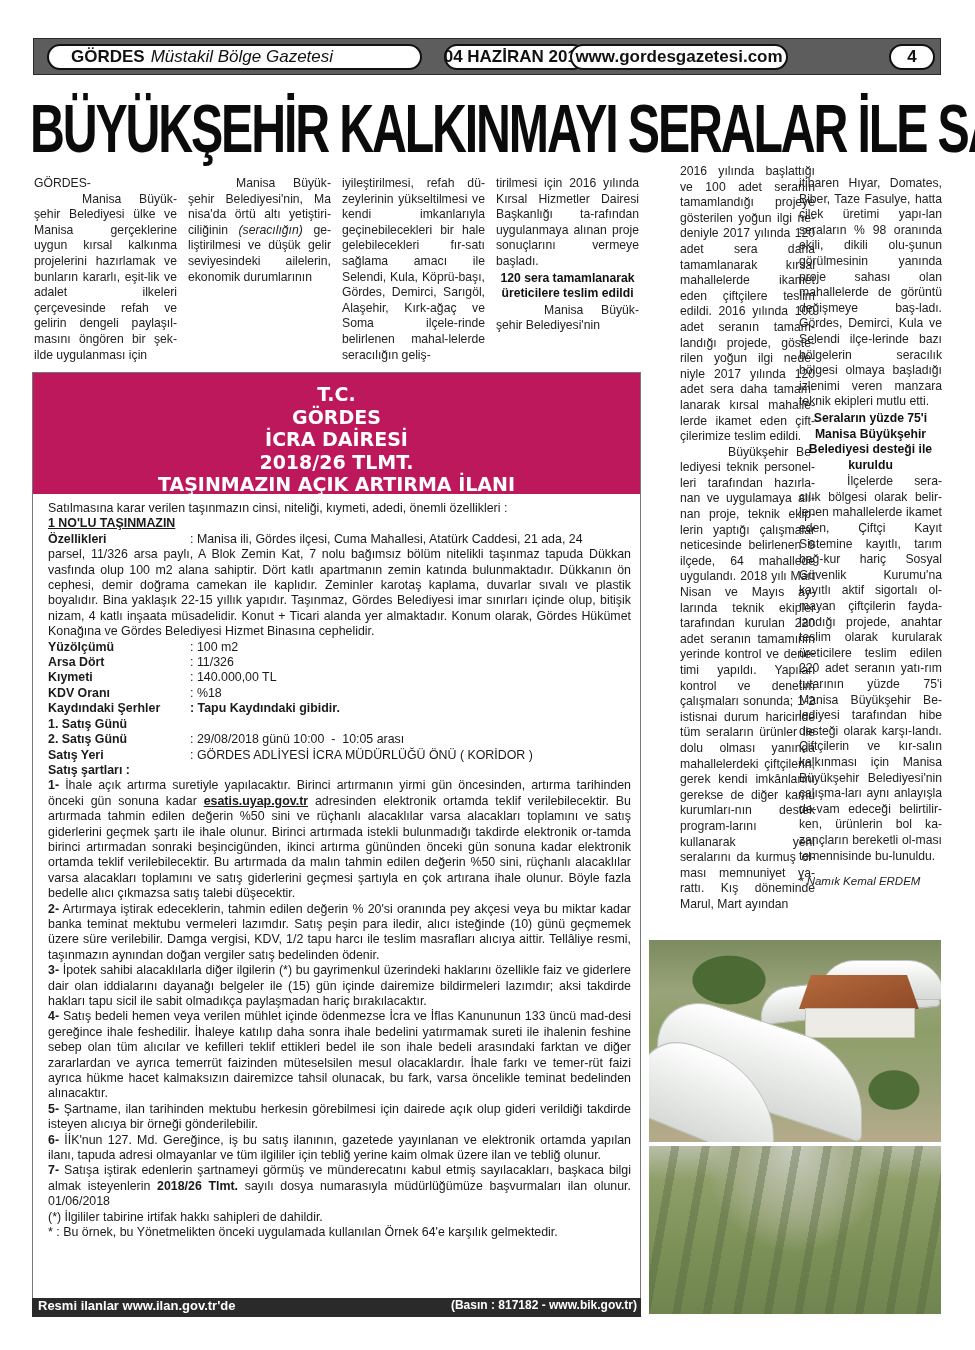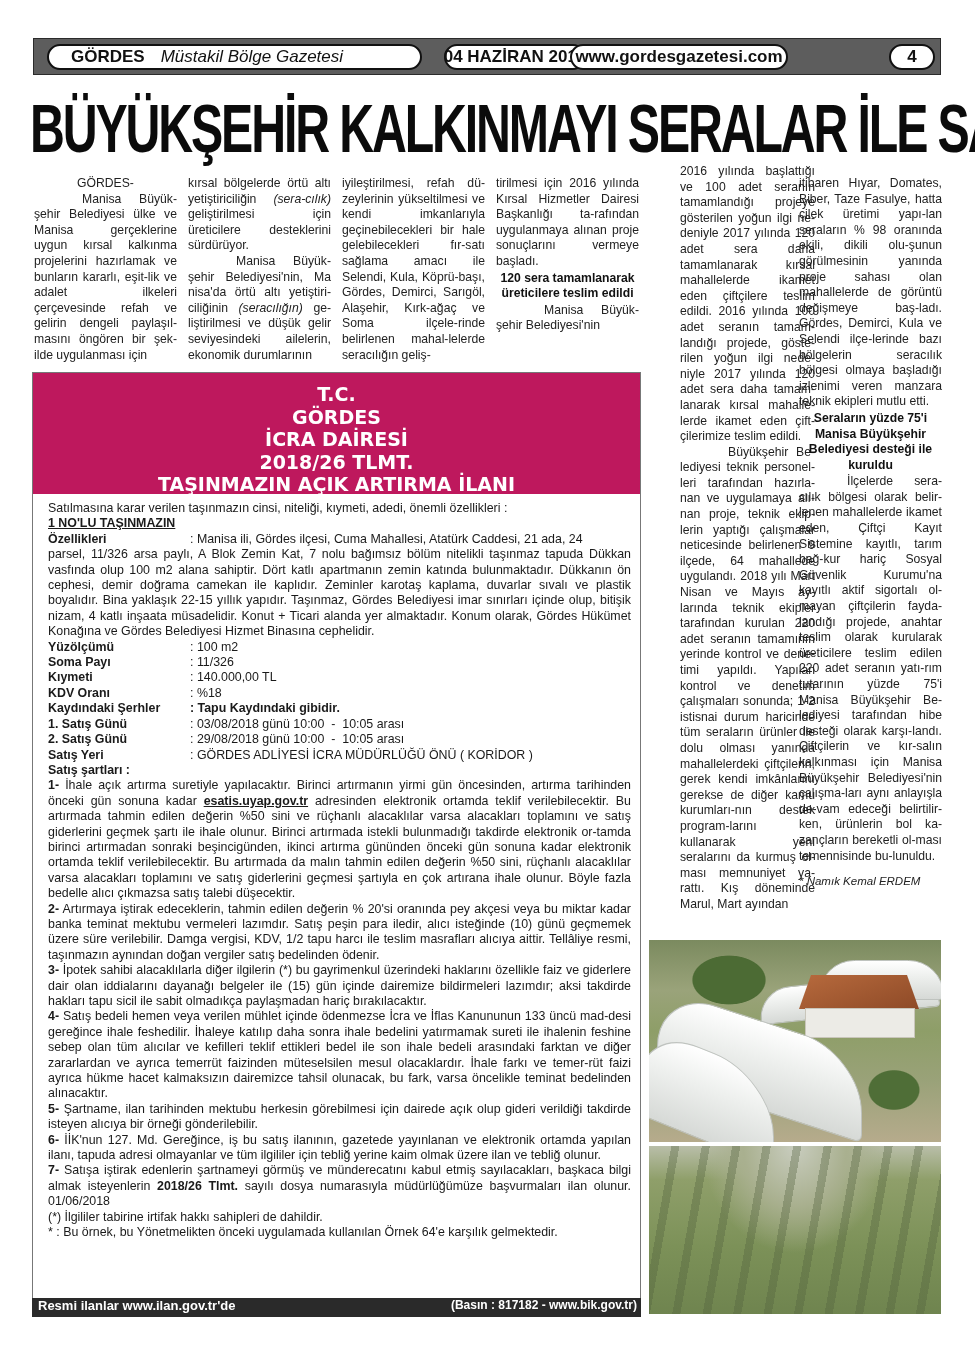--- a/index.html
+++ b/index.html
@@ -11,21 +11,21 @@
     position: absolute; left: 33px; top: 38px; width: 908px; height: 37px;
     background: #5d5d5d; border: 1px solid #2b2b2b;
   }
   .pill {
     position: absolute; top: 5px; height: 26px; background: #fff;
     border: 2px solid #111; border-radius: 14px;
     display: flex; align-items: center; justify-content: center;
     font-weight: bold; font-size: 17px; color: #111; white-space: nowrap;
   }
   .pill.name { left: 13px; width: 375px; justify-content: flex-start; padding-left: 22px; }
-  .pill.name .italic { font-style: italic; font-weight: normal; margin-left: 16px; }
+  .pill.name .italic { font-style: italic; font-weight: normal; margin-left: 6px; }
   .pill.date { left: 410px; width: 142px; }
   .pill.site { left: 536px; width: 218px; }
   .pill.page { left: 855px; width: 46px; }
 
   
   .headline {
     position: absolute; left: 30px; top: 92px; width: 915px; height: 72px;
     font-family: "Liberation Sans", sans-serif; font-weight: bold;
     font-size: 68px; line-height: 72px; letter-spacing: -3px;
     color: #0b0b0b; white-space: nowrap; overflow: visible;
@@ -40,21 +40,21 @@
   .col p { text-indent: 0; }
   .col .indent { text-indent: 48px; }
   .col .sub { font-weight: bold; text-align: center; margin: 1px 0; color: #111; }
   .col i { font-style: italic; }
   .col1 { left: 34px; top: 176px; width: 143px; }
   .col2 { left: 188px; top: 176px; width: 143px; }
   .col3 { left: 342px; top: 176px; width: 143px; }
   .col4 { left: 496px; top: 176px; width: 143px; }
   .col5 { left: 677px; top: 164px; width: 110px; }
   .col6 { left: 799px; top: 176px; width: 143px; }
-  .col1 p:first-child { text-align: center; }
+  .col1 p:first-child { text-align: left; }
   .byline { text-align: left; font-style: italic; font-size: 11.5px; margin-top: 10px; }
 
   
   .notice {
     position: absolute; left: 32px; top: 372px; width: 609px; height: 945px;
     border: 1px solid #777; background: #fff;
   }
   .notice-head {
     background: #be185d; color: #fff; text-align: center;
     font-family: "DejaVu Sans", sans-serif; font-weight: bold;
@@ -119,21 +119,20 @@
 </div>
 
 <h1 class="headline">BÜYÜKŞEHİR KALKINMAYI SERALAR İLE SAĞLIYOR</h1>
 
 <div class="col col1">
   <p>GÖRDES-</p>
   <p class="indent">Manisa Büyük-şehir Belediyesi ülke ve Manisa gerçeklerine uygun kırsal kalkınma projelerini hazırlamak ve bunların kararlı, eşit-lik ve adalet ilkeleri çerçevesinde refah ve gelirin dengeli paylaşıl-masını öngören bir şek-ilde uygulanması için</p>
 </div>
 
 <div class="col col2">
-  <p><span>kırsal bölgelerde örtü altı yetiştiriciliğin</span> <i>(sera-cılık)</i> <span>geliştirilmesi için üreticilere desteklerini sürdürüyor.</span></p>
   <p class="indent"><span>Manisa Büyük-şehir Belediyesi'nin, Ma nisa'da örtü altı yetiştiri-ciliğinin</span> <i>(seracılığın)</i> <span>ge-liştirilmesi ve düşük gelir seviyesindeki ailelerin, ekonomik durumlarının</span></p>
 </div>
 
 <div class="col col3">
   <p>iyileştirilmesi, refah dü-zeylerinin yükseltilmesi ve kendi imkanlarıyla geçinebilecekleri bir hale gelebilecekleri fır-satı sağlama amacı ile Selendi, Kula, Köprü-başı, Gördes, Demirci, Sarıgöl, Alaşehir, Kırk-ağaç ve Soma ilçele-rinde belirlenen mahal-lelerde seracılığın geliş-</p>
 </div>
 
 <div class="col col4">
   <p>tirilmesi için 2016 yılında Kırsal Hizmetler Dairesi Başkanlığı ta-rafından uygulanmaya alınan proje sonuçlarını vermeye başladı.</p>
   <p class="sub">120 sera tamamlanarak üreticilere teslim edildi</p>
@@ -168,38 +167,37 @@
       <span class="k">Özellikleri</span>
       <span class="v">: Manisa ili, Gördes ilçesi, Cuma Mahallesi, Atatürk Caddesi, 21 ada, 24</span>
     </div>
     <div>parsel, 11/326 arsa paylı, A Blok Zemin Kat, 7 nolu bağımsız bölüm nitelikli taşınmaz tapuda Dükkan vasfında olup 100 m2 alana sahiptir. Dört katlı apartmanın zemin katında bulunmaktadır. Dükkanın ön cephesi, demir doğrama camekan ile kaplıdır. Zeminler karotaş kaplama, duvarlar sıvalı ve plastik boyalıdır. Bina yaklaşık 22-15 yıllık yapıdır. Taşınmaz, Gördes Belediyesi imar sınırları içinde olup, bitişik nizam, 4 katlı inşaata müsadelidir. Konut + Ticari alanda yer almaktadır. Konum olarak, Gördes Hükümet Konağına ve Gördes Belediyesi Hizmet Binasına cephelidir.</div>
 
     <div class="kv">
         <span class="k">Yüzölçümü</span>
         <span class="v">: 100 m2</span>
       </div>
     <div class="kv">
-        <span class="k">Soma Payı</span>
+        <span class="k">Arsa Dört</span>
         <span class="v">: 11/326</span>
       </div>
     <div class="kv">
         <span class="k">Kıymeti</span>
         <span class="v">: 140.000,00 TL</span>
       </div>
     <div class="kv">
         <span class="k">KDV Oranı</span>
         <span class="v">: %18</span>
       </div>
     <div class="kv">
         <span class="k">Kaydındaki Şerhler</span>
         <span class="v" style="font-weight:bold">: Tapu Kaydındaki gibidir.</span>
       </div>
     <div class="kv">
         <span class="k">1. Satış Günü</span>
-        <span class="v" style="white-space:pre">: 03/08/2018 günü 10:00  -  10:05 arası</span>
       </div>
     <div class="kv">
         <span class="k">2. Satış Günü</span>
         <span class="v" style="white-space:pre">: 29/08/2018 günü 10:00  -  10:05 arası</span>
       </div>
     <div class="kv">
         <span class="k">Satış Yeri</span>
         <span class="v">: GÖRDES ADLİYESİ İCRA MÜDÜRLÜĞÜ ÖNÜ ( KORİDOR )</span>
       </div>
 

